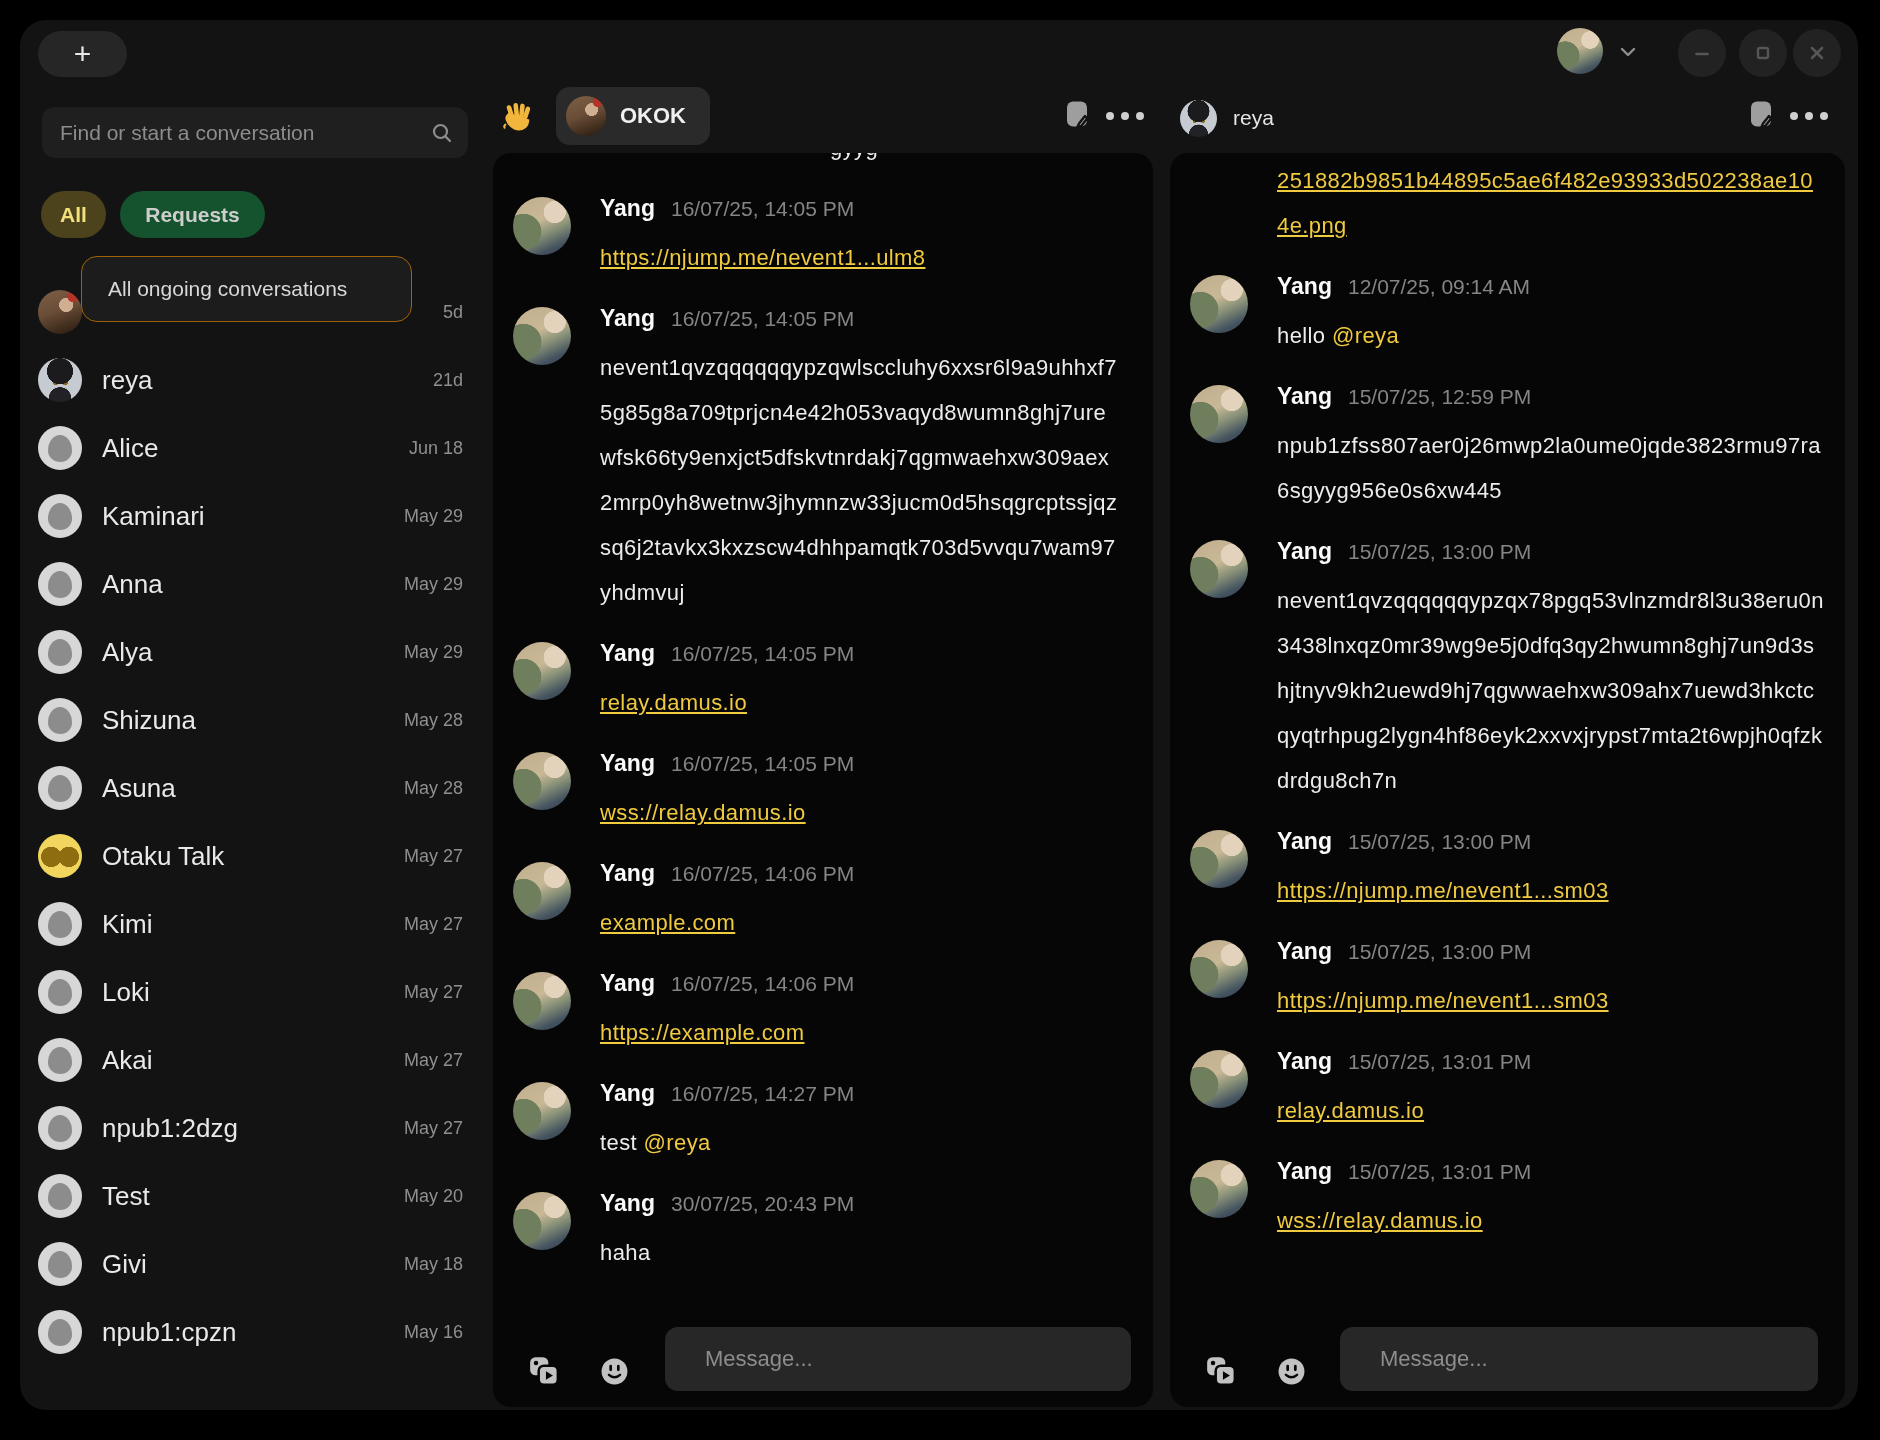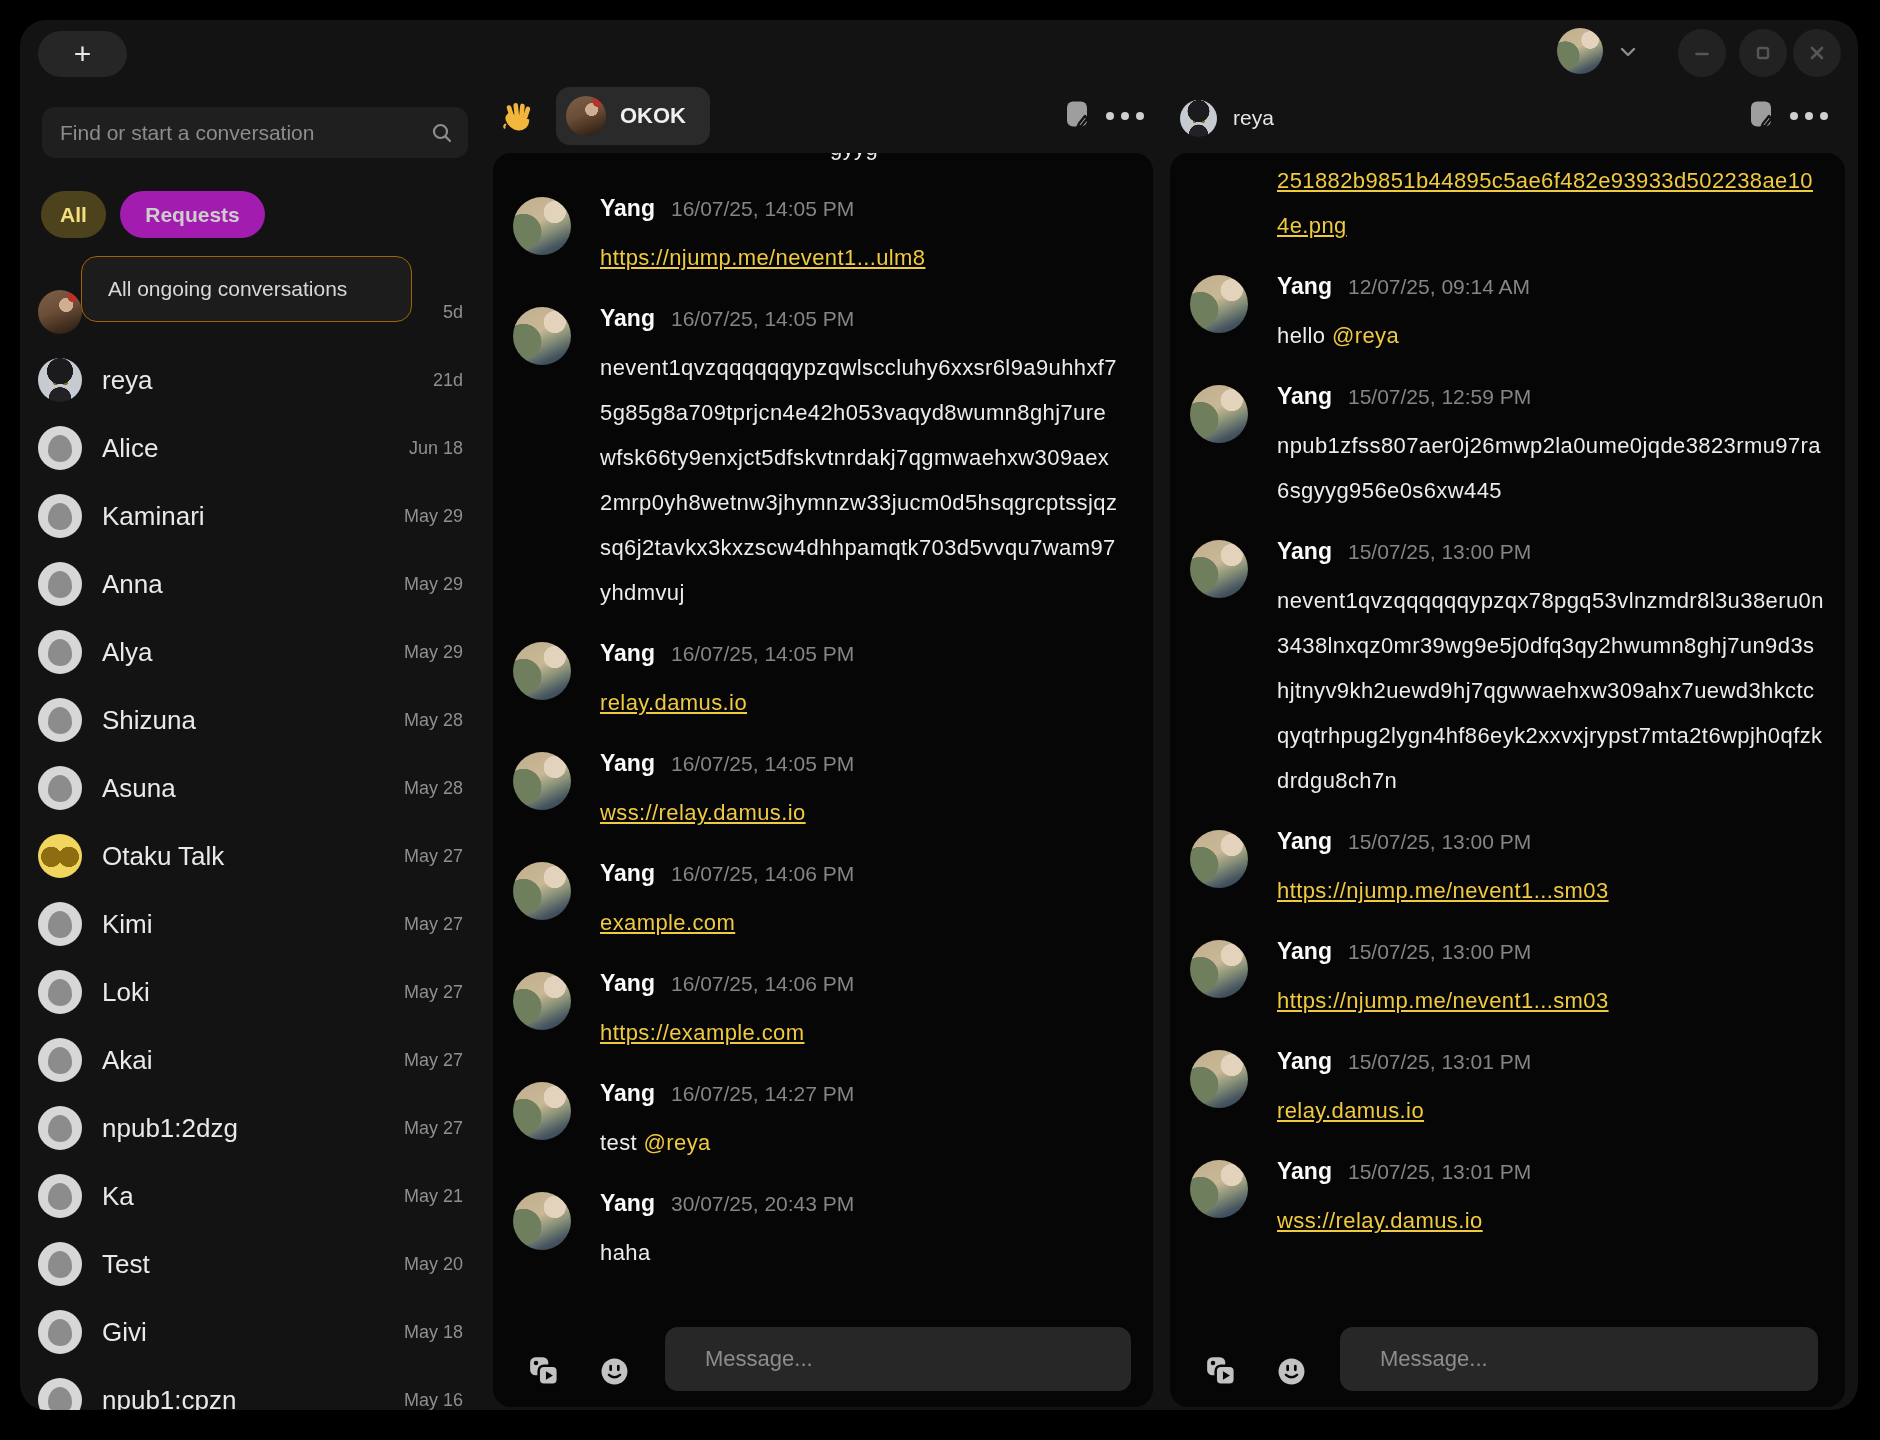--- a/index.html
+++ b/index.html
@@ -21,21 +21,21 @@
   
   .search-box{position:absolute;left:22px;top:87px;width:426px;height:51px;}
   .search-input{width:100%;height:100%;box-sizing:border-box;background:#1f1f1f;border:none;
     outline:none;border-radius:13px;color:#ddd;font-size:21px;padding:0 48px 0 18px;
     font-family:"Liberation Sans", sans-serif;}
   .search-input::placeholder{color:#8d8d8d;}
   .search-ico{position:absolute;right:14px;top:14px;width:24px;height:24px;pointer-events:none;}
   .tab{position:absolute;top:171px;height:47px;border-radius:24px;display:flex;align-items:center;
     justify-content:center;font-size:21px;font-weight:700;cursor:pointer;}
   .tab-all{left:21px;width:65px;background:#4c431c;color:#f2e07c;}
-  .tab-req{left:100px;width:145px;background:#a21caf;color:#cdcdcd;}
+  .tab-req{left:100px;width:145px;background:#14532d;color:#cdcdcd;}
   .conv-list{position:absolute;left:0;top:258px;width:463px;}
   .conv-row{height:68px;display:flex;align-items:center;padding:0 20px 0 18px;cursor:pointer;}
   .conv-name{font-size:26px;color:#e9e9e9;margin-left:20px;flex:1;white-space:nowrap;
     overflow:hidden;}
   .conv-time{font-size:18px;color:#8f8f8f;white-space:nowrap;}
   .tooltip{position:absolute;left:61px;top:236px;width:331px;height:66px;background:#1c1c1c;
     border:1px solid #a16207;border-radius:16px;display:flex;align-items:center;
     padding-left:26px;box-sizing:border-box;font-size:21px;color:#d8d8d8;z-index:6;}
 
   
@@ -212,25 +212,20 @@
         <span class="conv-name">Akai</span>
         <span class="conv-time">May 27</span>
       </div>
       <div class="conv-row">
         <span class="av av-44 av-default"></span>
         <span class="conv-name">npub1:2dzg</span>
         <span class="conv-time">May 27</span>
       </div>
       <div class="conv-row">
         <span class="av av-44 av-default"></span>
-        <span class="conv-name">Ka</span>
-        <span class="conv-time">May 21</span>
-      </div>
-      <div class="conv-row">
-        <span class="av av-44 av-default"></span>
         <span class="conv-name">Test</span>
         <span class="conv-time">May 20</span>
       </div>
       <div class="conv-row">
         <span class="av av-44 av-default"></span>
         <span class="conv-name">Givi</span>
         <span class="conv-time">May 18</span>
       </div>
       <div class="conv-row">
         <span class="av av-44 av-default"></span>

